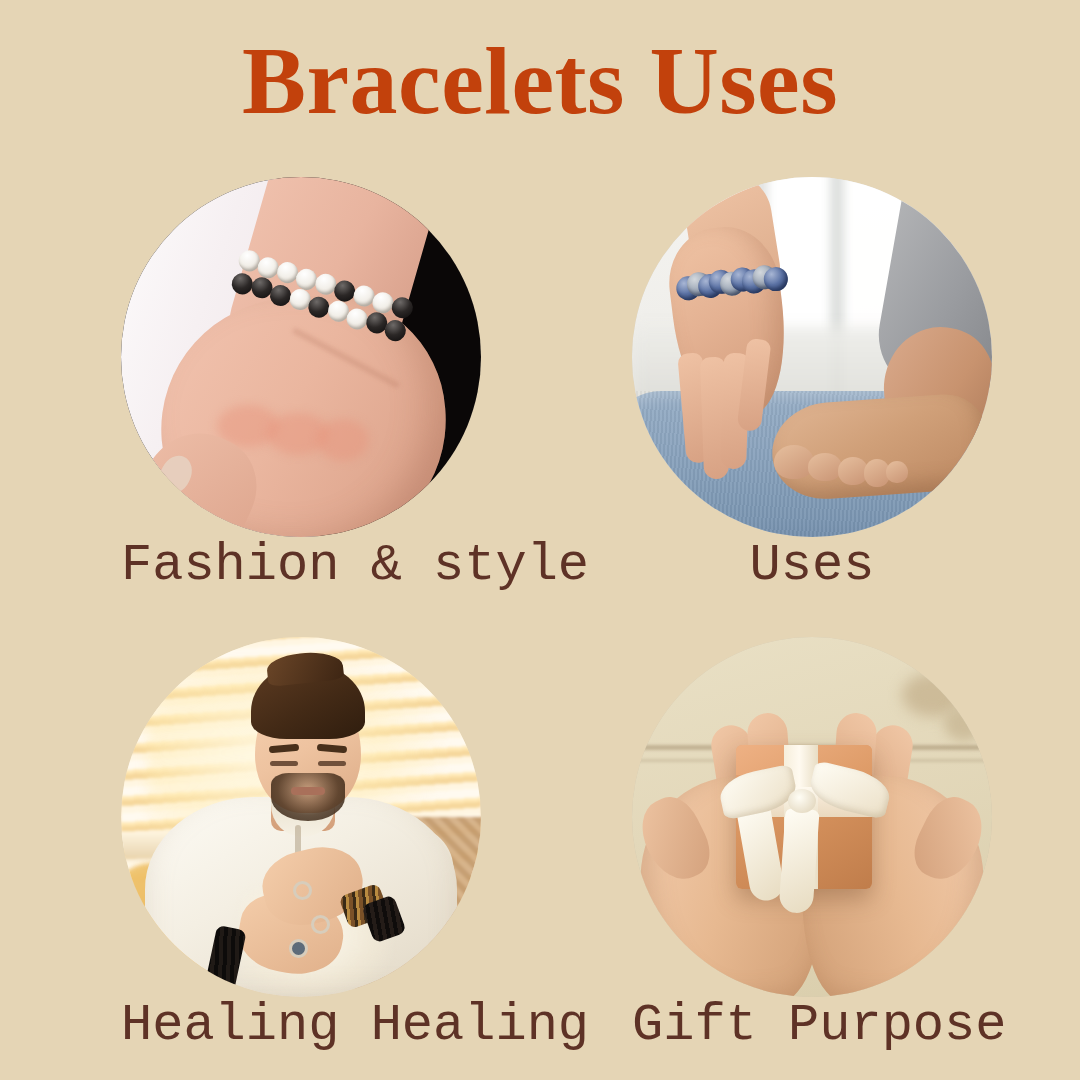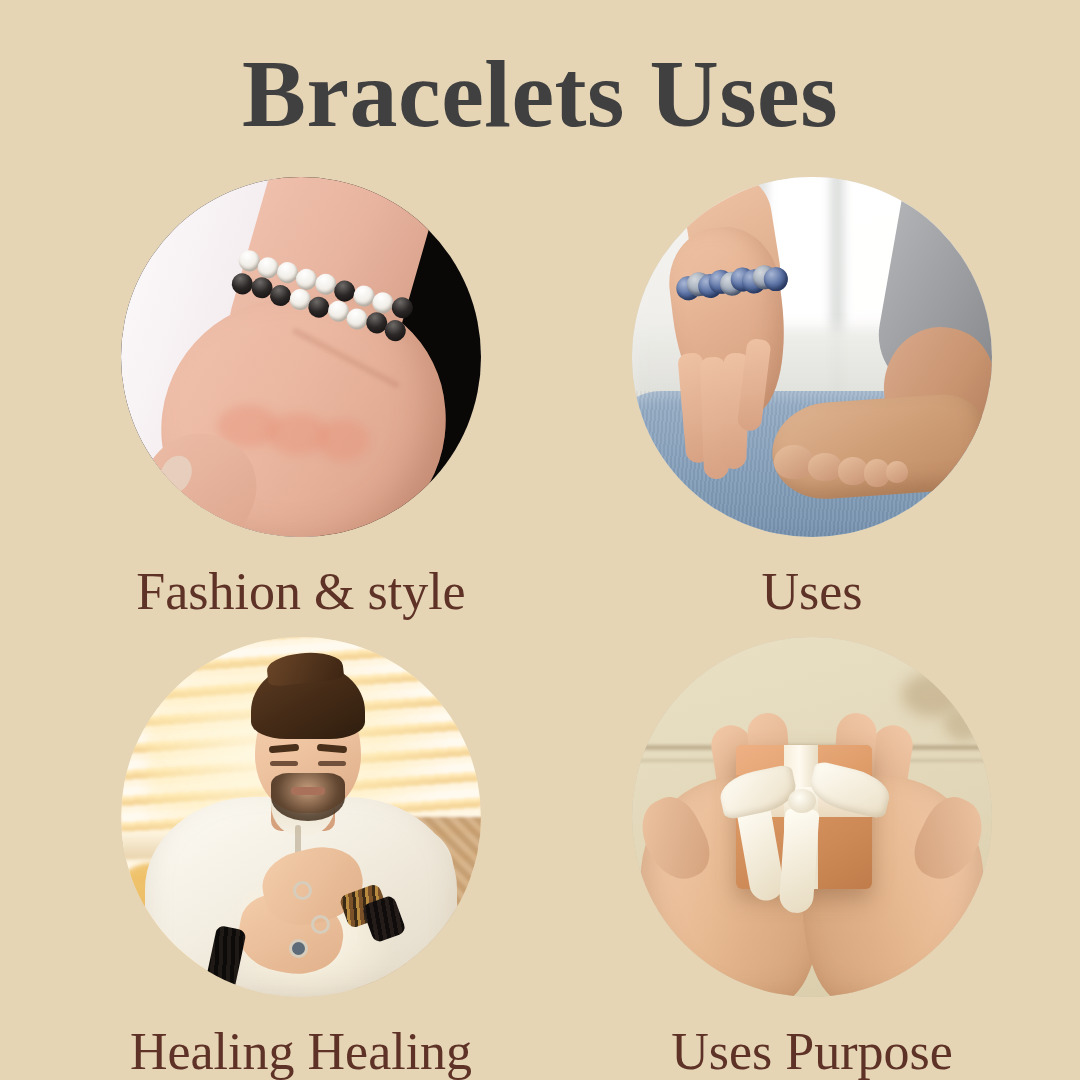--- a/index.html
+++ b/index.html
@@ -17,28 +17,28 @@
 
   #poster {
     position: absolute;
     inset: 0;
     background: #e5d5b5;
   }
 
   
   .title {
     position: absolute;
-    top: 40px;
+    top: 27px;
     left: 0;
     width: 1080px;
     text-align: center;
     font-size: 96px;
     line-height: 1.12;
     font-weight: 700;
-    color: #404040;
+    color: #c2410c;
     letter-spacing: 0.5px;
     font-family: "Liberation Serif", "DejaVu Serif", serif;
   }
 
   
   .card {
     position: absolute;
     width: 360px;
   }
   .card-tl { left: 121px; top: 177px; }
@@ -53,27 +53,26 @@
     overflow: hidden;
     position: relative;
     background: #cfc3ab;
   }
   .photo > .scene {
     position: absolute;
     inset: 0;
   }
 
   .caption {
-    margin-top: 26px;
     width: 360px;
     text-align: center;
     font-size: 52px;
     line-height: 1.1;
     color: #5e3226;
-    font-family: Liberation Serif, serif;
+    font-family: Liberation Mono, monospace;
     white-space: nowrap;
   }
 
   
   .p1-bg {
     position: absolute; inset: 0;
     background: #0a0707;
   }
   .p1-sleeve {
     position: absolute;
@@ -748,16 +747,16 @@
         <div class="p4-boxlid"></div>
         <div class="p4-ribbonV"></div>
         <div class="p4-ribbonH"></div>
         <div class="p4-tail t1"></div>
         <div class="p4-tail t2"></div>
         <div class="p4-loop l1"></div>
         <div class="p4-loop l2"></div>
         <div class="p4-knot"></div>
       </div>
     </div>
-    <div class="caption">Uses Purpose</div>
+    <div class="caption">Gift Purpose</div>
   </div>
 
 </div>
 
 </body></html>

